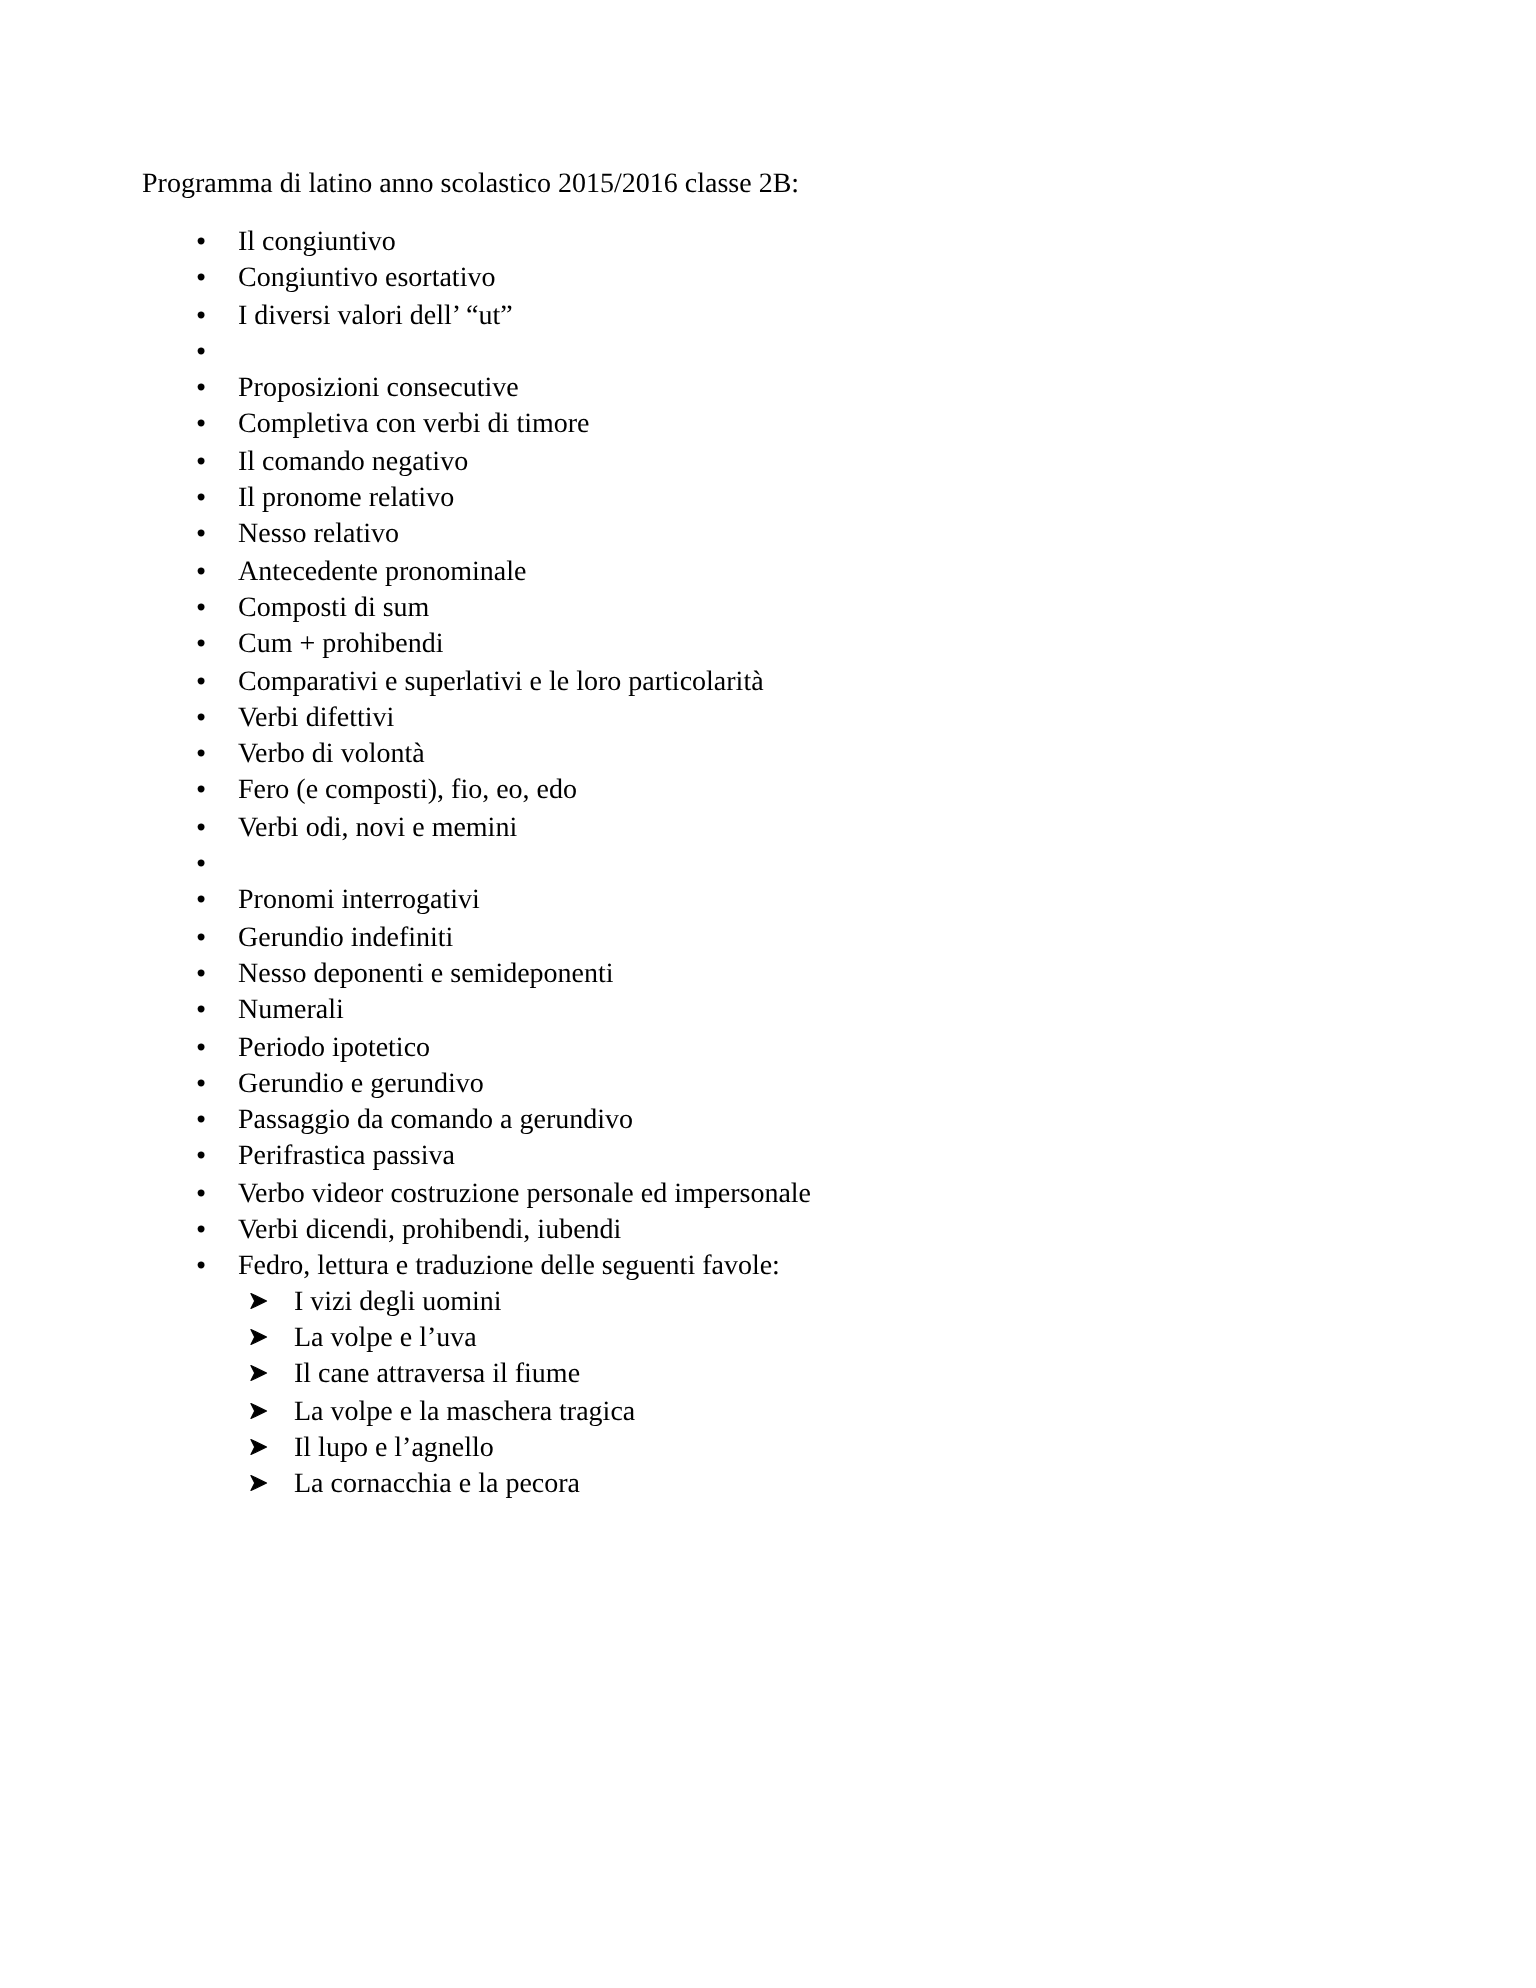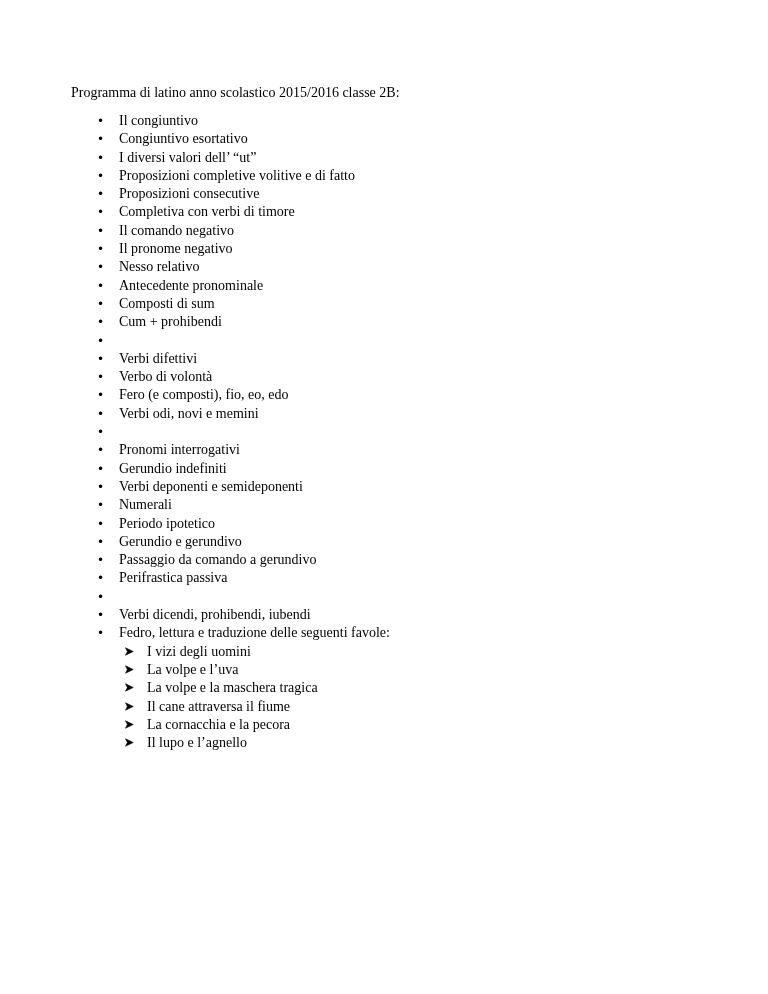--- a/index.html
+++ b/index.html
@@ -76,56 +76,56 @@
       <div class="list-item">
         <span class="bullet">•</span>
         <span class="item-label">Congiuntivo esortativo</span>
       </div>
       <div class="list-item">
         <span class="bullet">•</span>
         <span class="item-label">I diversi valori dell’ “ut”</span>
       </div>
       <div class="list-item">
         <span class="bullet">•</span>
-        <span class="item-label">Proposizioni completive volitive e di fatto</span>
       </div>
       <div class="list-item">
         <span class="bullet">•</span>
         <span class="item-label">Proposizioni consecutive</span>
       </div>
       <div class="list-item">
         <span class="bullet">•</span>
         <span class="item-label">Completiva con verbi di timore</span>
       </div>
       <div class="list-item">
         <span class="bullet">•</span>
         <span class="item-label">Il comando negativo</span>
       </div>
       <div class="list-item">
         <span class="bullet">•</span>
-        <span class="item-label">Il pronome negativo</span>
+        <span class="item-label">Il pronome relativo</span>
       </div>
       <div class="list-item">
         <span class="bullet">•</span>
         <span class="item-label">Nesso relativo</span>
       </div>
       <div class="list-item">
         <span class="bullet">•</span>
         <span class="item-label">Antecedente pronominale</span>
       </div>
       <div class="list-item">
         <span class="bullet">•</span>
         <span class="item-label">Composti di sum</span>
       </div>
       <div class="list-item">
         <span class="bullet">•</span>
         <span class="item-label">Cum + prohibendi</span>
       </div>
       <div class="list-item">
         <span class="bullet">•</span>
+        <span class="item-label">Comparativi e superlativi e le loro particolarità</span>
       </div>
       <div class="list-item">
         <span class="bullet">•</span>
         <span class="item-label">Verbi difettivi</span>
       </div>
       <div class="list-item">
         <span class="bullet">•</span>
         <span class="item-label">Verbo di volontà</span>
       </div>
       <div class="list-item">
@@ -142,21 +142,21 @@
       <div class="list-item">
         <span class="bullet">•</span>
         <span class="item-label">Pronomi interrogativi</span>
       </div>
       <div class="list-item">
         <span class="bullet">•</span>
         <span class="item-label">Gerundio indefiniti</span>
       </div>
       <div class="list-item">
         <span class="bullet">•</span>
-        <span class="item-label">Verbi deponenti e semideponenti</span>
+        <span class="item-label">Nesso deponenti e semideponenti</span>
       </div>
       <div class="list-item">
         <span class="bullet">•</span>
         <span class="item-label">Numerali</span>
       </div>
       <div class="list-item">
         <span class="bullet">•</span>
         <span class="item-label">Periodo ipotetico</span>
       </div>
       <div class="list-item">
@@ -166,20 +166,21 @@
       <div class="list-item">
         <span class="bullet">•</span>
         <span class="item-label">Passaggio da comando a gerundivo</span>
       </div>
       <div class="list-item">
         <span class="bullet">•</span>
         <span class="item-label">Perifrastica passiva</span>
       </div>
       <div class="list-item">
         <span class="bullet">•</span>
+        <span class="item-label">Verbo videor costruzione personale ed impersonale</span>
       </div>
       <div class="list-item">
         <span class="bullet">•</span>
         <span class="item-label">Verbi dicendi, prohibendi, iubendi</span>
       </div>
       <div class="list-item">
         <span class="bullet">•</span>
         <span class="item-label">Fedro, lettura e traduzione delle seguenti favole:</span>
       </div>
       <div class="sub-list-item">
@@ -191,34 +192,34 @@
       <div class="sub-list-item">
         <span class="arrow"><svg width="9" height="9" viewBox="0 0 10 10" aria-hidden="true">
             <polygon points="0.5,0.8 9.2,5 0.5,9.2 2.6,5" fill="#000" stroke="#000" stroke-width="0.6" stroke-linejoin="round"></polygon>
           </svg></span>
         <span class="sub-item-label">La volpe e l’uva</span>
       </div>
       <div class="sub-list-item">
         <span class="arrow"><svg width="9" height="9" viewBox="0 0 10 10" aria-hidden="true">
             <polygon points="0.5,0.8 9.2,5 0.5,9.2 2.6,5" fill="#000" stroke="#000" stroke-width="0.6" stroke-linejoin="round"></polygon>
           </svg></span>
+        <span class="sub-item-label">Il cane attraversa il fiume</span>
+      </div>
+      <div class="sub-list-item">
+        <span class="arrow"><svg width="9" height="9" viewBox="0 0 10 10" aria-hidden="true">
+            <polygon points="0.5,0.8 9.2,5 0.5,9.2 2.6,5" fill="#000" stroke="#000" stroke-width="0.6" stroke-linejoin="round"></polygon>
+          </svg></span>
         <span class="sub-item-label">La volpe e la maschera tragica</span>
       </div>
       <div class="sub-list-item">
         <span class="arrow"><svg width="9" height="9" viewBox="0 0 10 10" aria-hidden="true">
             <polygon points="0.5,0.8 9.2,5 0.5,9.2 2.6,5" fill="#000" stroke="#000" stroke-width="0.6" stroke-linejoin="round"></polygon>
           </svg></span>
-        <span class="sub-item-label">Il cane attraversa il fiume</span>
+        <span class="sub-item-label">Il lupo e l’agnello</span>
       </div>
       <div class="sub-list-item">
         <span class="arrow"><svg width="9" height="9" viewBox="0 0 10 10" aria-hidden="true">
             <polygon points="0.5,0.8 9.2,5 0.5,9.2 2.6,5" fill="#000" stroke="#000" stroke-width="0.6" stroke-linejoin="round"></polygon>
           </svg></span>
         <span class="sub-item-label">La cornacchia e la pecora</span>
-      </div>
-      <div class="sub-list-item">
-        <span class="arrow"><svg width="9" height="9" viewBox="0 0 10 10" aria-hidden="true">
-            <polygon points="0.5,0.8 9.2,5 0.5,9.2 2.6,5" fill="#000" stroke="#000" stroke-width="0.6" stroke-linejoin="round"></polygon>
-          </svg></span>
-        <span class="sub-item-label">Il lupo e l’agnello</span>
       </div>
     </div>
 </div>
 
 </body></html>

